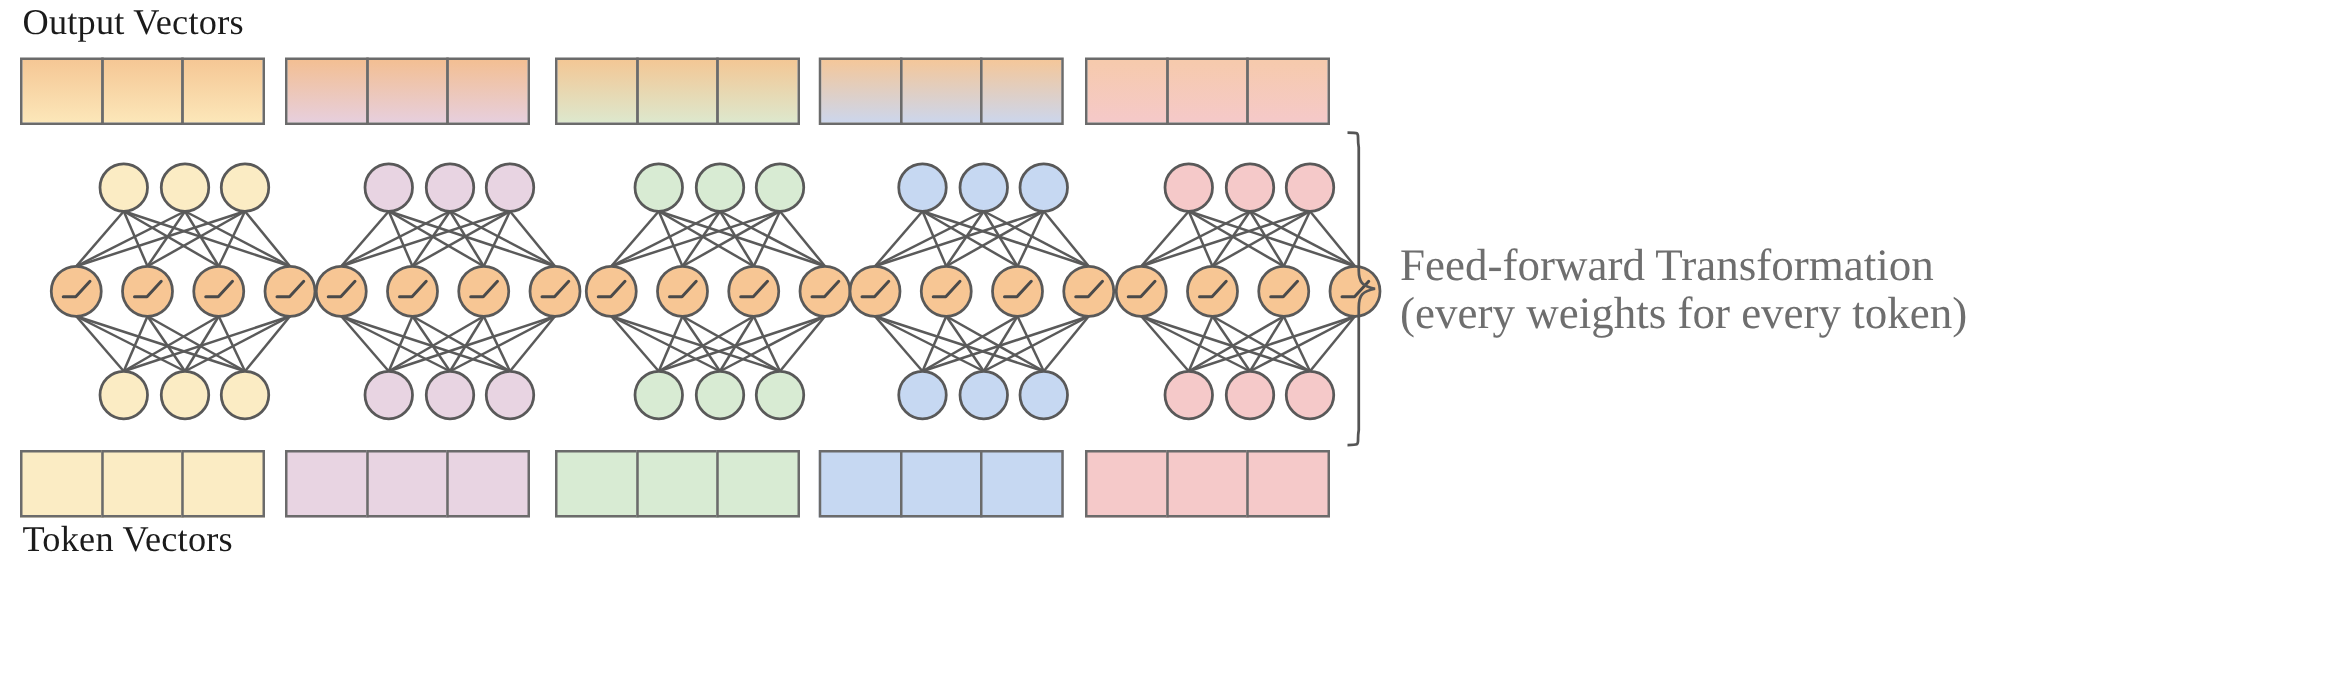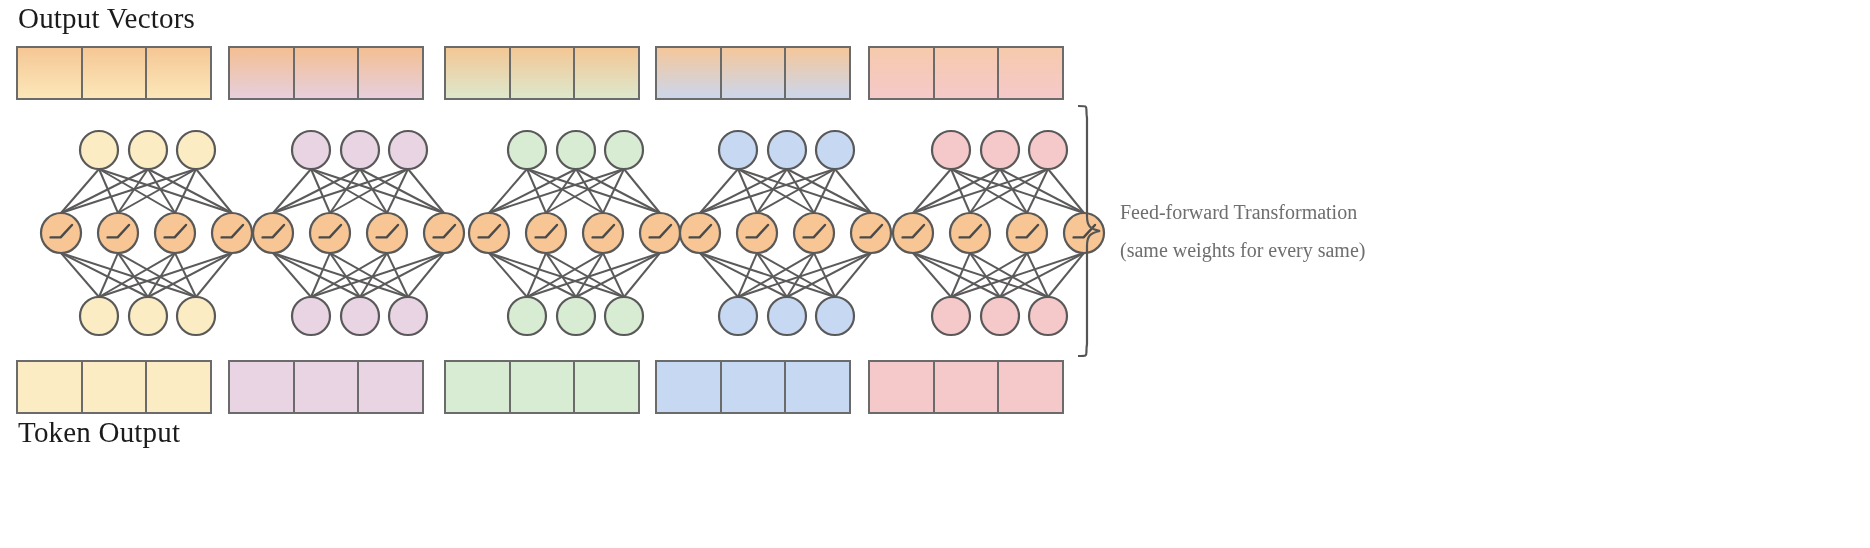--- a/index.html
+++ b/index.html
@@ -33,21 +33,21 @@
   }
   #output-vectors-label { left: 18px; top: 2px; }
   #token-vectors-label  { left: 18px; top: 416px; }
 
   .brace-label {
     position: absolute;
     left: 1120px;
     top: 193px;
     width: 740px;
     color: #6e6e6e;
-    font-size: 20px;
+    font-size: 36px;
     font-family: "Liberation Serif", "DejaVu Serif", serif;
     line-height: 38px;
     white-space: nowrap;
   }
 
   
   .vec-row {
     position: absolute;
     left: 0;
     width: 1870px;
@@ -374,21 +374,21 @@
              C 16 2, 11 2, 13 14
              L 13 112
              C 13 122, 16 125, 26 127
              C 16 129, 13 132, 13 142
              L 13 240
              C 11 252, 16 252, 4 252"></path>
   </svg>
 
   <div class="brace-label">
     <div>Feed-forward Transformation</div>
-    <div>(same weights for every same)</div>
+    <div>(every weights for every token)</div>
   </div>
 
   <div class="vec-row" id="token-row">
       <div class="vector" style="left: 16px; width: 196px;">
         <div class="cell" style="width: 67.3333px; background: rgb(251, 236, 196);"></div>
         <div class="cell" style="width: 67.3333px; background: rgb(251, 236, 196);"></div>
         <div class="cell" style="width: 67.3333px; background: rgb(251, 236, 196);"></div>
       </div>
       <div class="vector" style="left: 228px; width: 196px;">
         <div class="cell" style="width: 67.3333px; background: rgb(232, 212, 226);"></div>
@@ -405,15 +405,15 @@
         <div class="cell" style="width: 67.3333px; background: rgb(198, 216, 242);"></div>
         <div class="cell" style="width: 67.3333px; background: rgb(198, 216, 242);"></div>
       </div>
       <div class="vector" style="left: 868px; width: 196px;">
         <div class="cell" style="width: 67.3333px; background: rgb(245, 201, 201);"></div>
         <div class="cell" style="width: 67.3333px; background: rgb(245, 201, 201);"></div>
         <div class="cell" style="width: 67.3333px; background: rgb(245, 201, 201);"></div>
       </div>
     </div>
 
-  <div class="caption" id="token-vectors-label">Token Output</div>
+  <div class="caption" id="token-vectors-label">Token Vectors</div>
 
 </div>
 
 </body></html>

